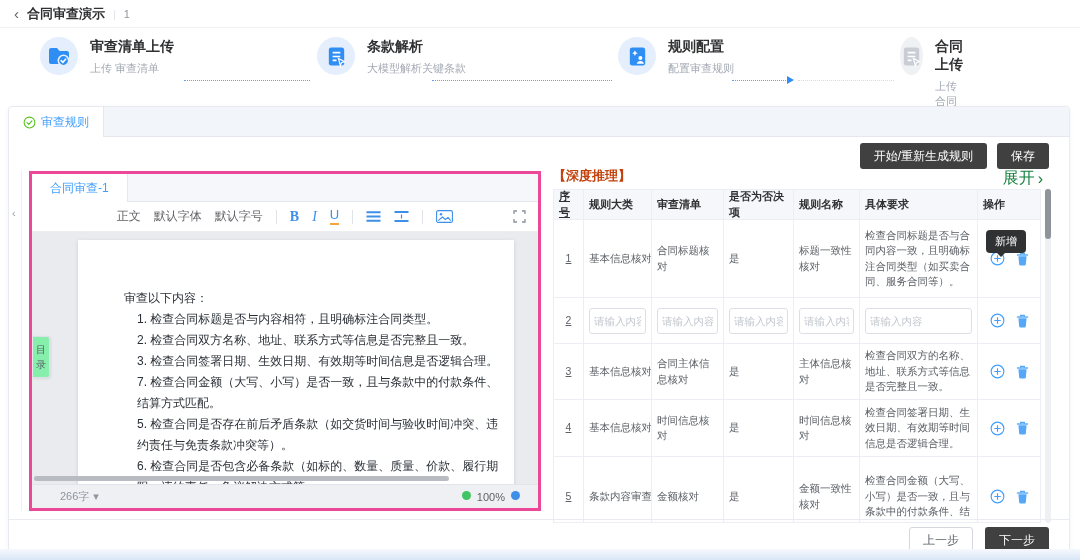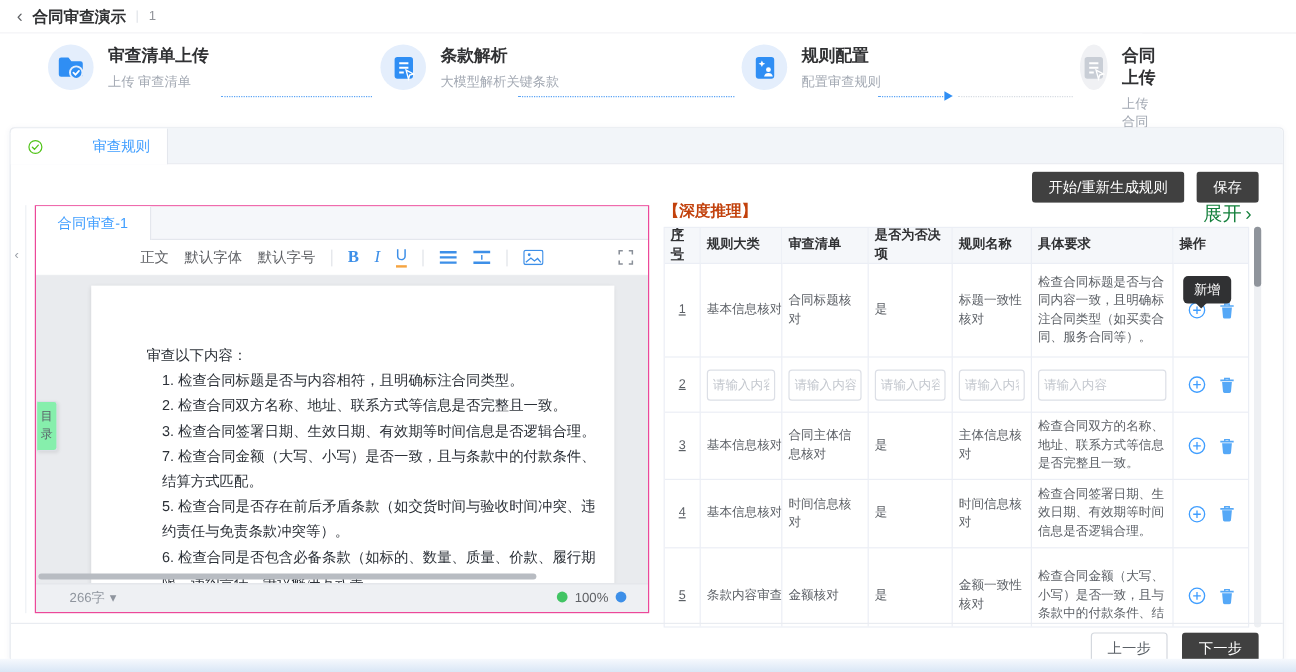--- a/index.html
+++ b/index.html
@@ -29,34 +29,34 @@
     border-left:7px solid #2f8ef4; border-top:4px solid transparent; border-bottom:4px solid transparent;}
 
   
   .card{ position:absolute; left:8px; top:106px; width:1062px; height:446px;
     background:#fff; border:1px solid #e7eaef; border-radius:4px;
     box-shadow:0 1px 5px rgba(30,60,110,.05);}
   .card-tabs{ position:absolute; left:0; top:0; right:0; height:30px; background:#f2f5f9;
     border-bottom:1px solid #e4e7ed; border-radius:4px 4px 0 0; display:flex;}
   .card-tab{ height:30px; background:#fff; border-right:1px solid #e4e7ed; border-radius:4px 0 0 0;
     display:flex; align-items:center; gap:5px; padding:0 14px; cursor:pointer;}
-  .card-tab-label{ color:#409eff; font-size:12px;margin-left:36px;}
+  .card-tab-label{ color:#409eff; font-size:12px;}
 
   .top-actions{ position:absolute; right:20px; top:36px; display:flex; gap:10px;}
   .btn{ height:26px; border-radius:3px; font-size:12px; display:flex; align-items:center;
     padding:0 13px; cursor:pointer; border:1px solid transparent;}
   .btn-primary{ background:#404040; color:#fff;}
   .btn-plain{ background:#fff; color:#5a6066; border-color:#d4d8de;}
 
   .collapse-strip{ position:absolute; left:0; top:64px; width:13px; height:340px; border-right:1px solid #edf0f4;}
   .collapse-ch{ position:absolute; left:3px; top:36px; color:#9aa0a8; font-size:11px; cursor:pointer;}
 
   
   .epanel{ position:absolute; left:20px; top:64px; width:512px; height:340px;
-    border:1px solid #ec4899; background:#fff;}
+    border:3px solid #ec4899; background:#fff;}
   .etabs{ height:28px; background:#f5f7fa; border-bottom:1px solid #e4e7ed; display:flex;}
   .etab{ height:28px; background:#fff; border-right:1px solid #e4e7ed; display:flex; align-items:center;
     padding:0 18px; color:#409eff; font-size:12px; cursor:pointer;}
   .etoolbar{ height:30px; border-bottom:1px solid #ebedf0; position:relative;
     display:flex; align-items:center; justify-content:center; gap:13px; color:#606266; font-size:12px;}
   .tsep{ width:1px; height:14px; background:#e0e3e8;}
   .tb-b{ font-family:"Liberation Serif","DejaVu Serif",serif; font-weight:700; color:#3d8fe8; font-size:14px; cursor:pointer;}
   .tb-i{ font-family:"Liberation Serif","DejaVu Serif",serif; font-style:italic; color:#3d8fe8; font-size:14px; cursor:pointer;}
   .tb-u{ color:#3d8fe8; font-size:13px; border-bottom:2px solid #f6a440; line-height:1.1; cursor:pointer;}
   .tb-ddown{ cursor:pointer;}

